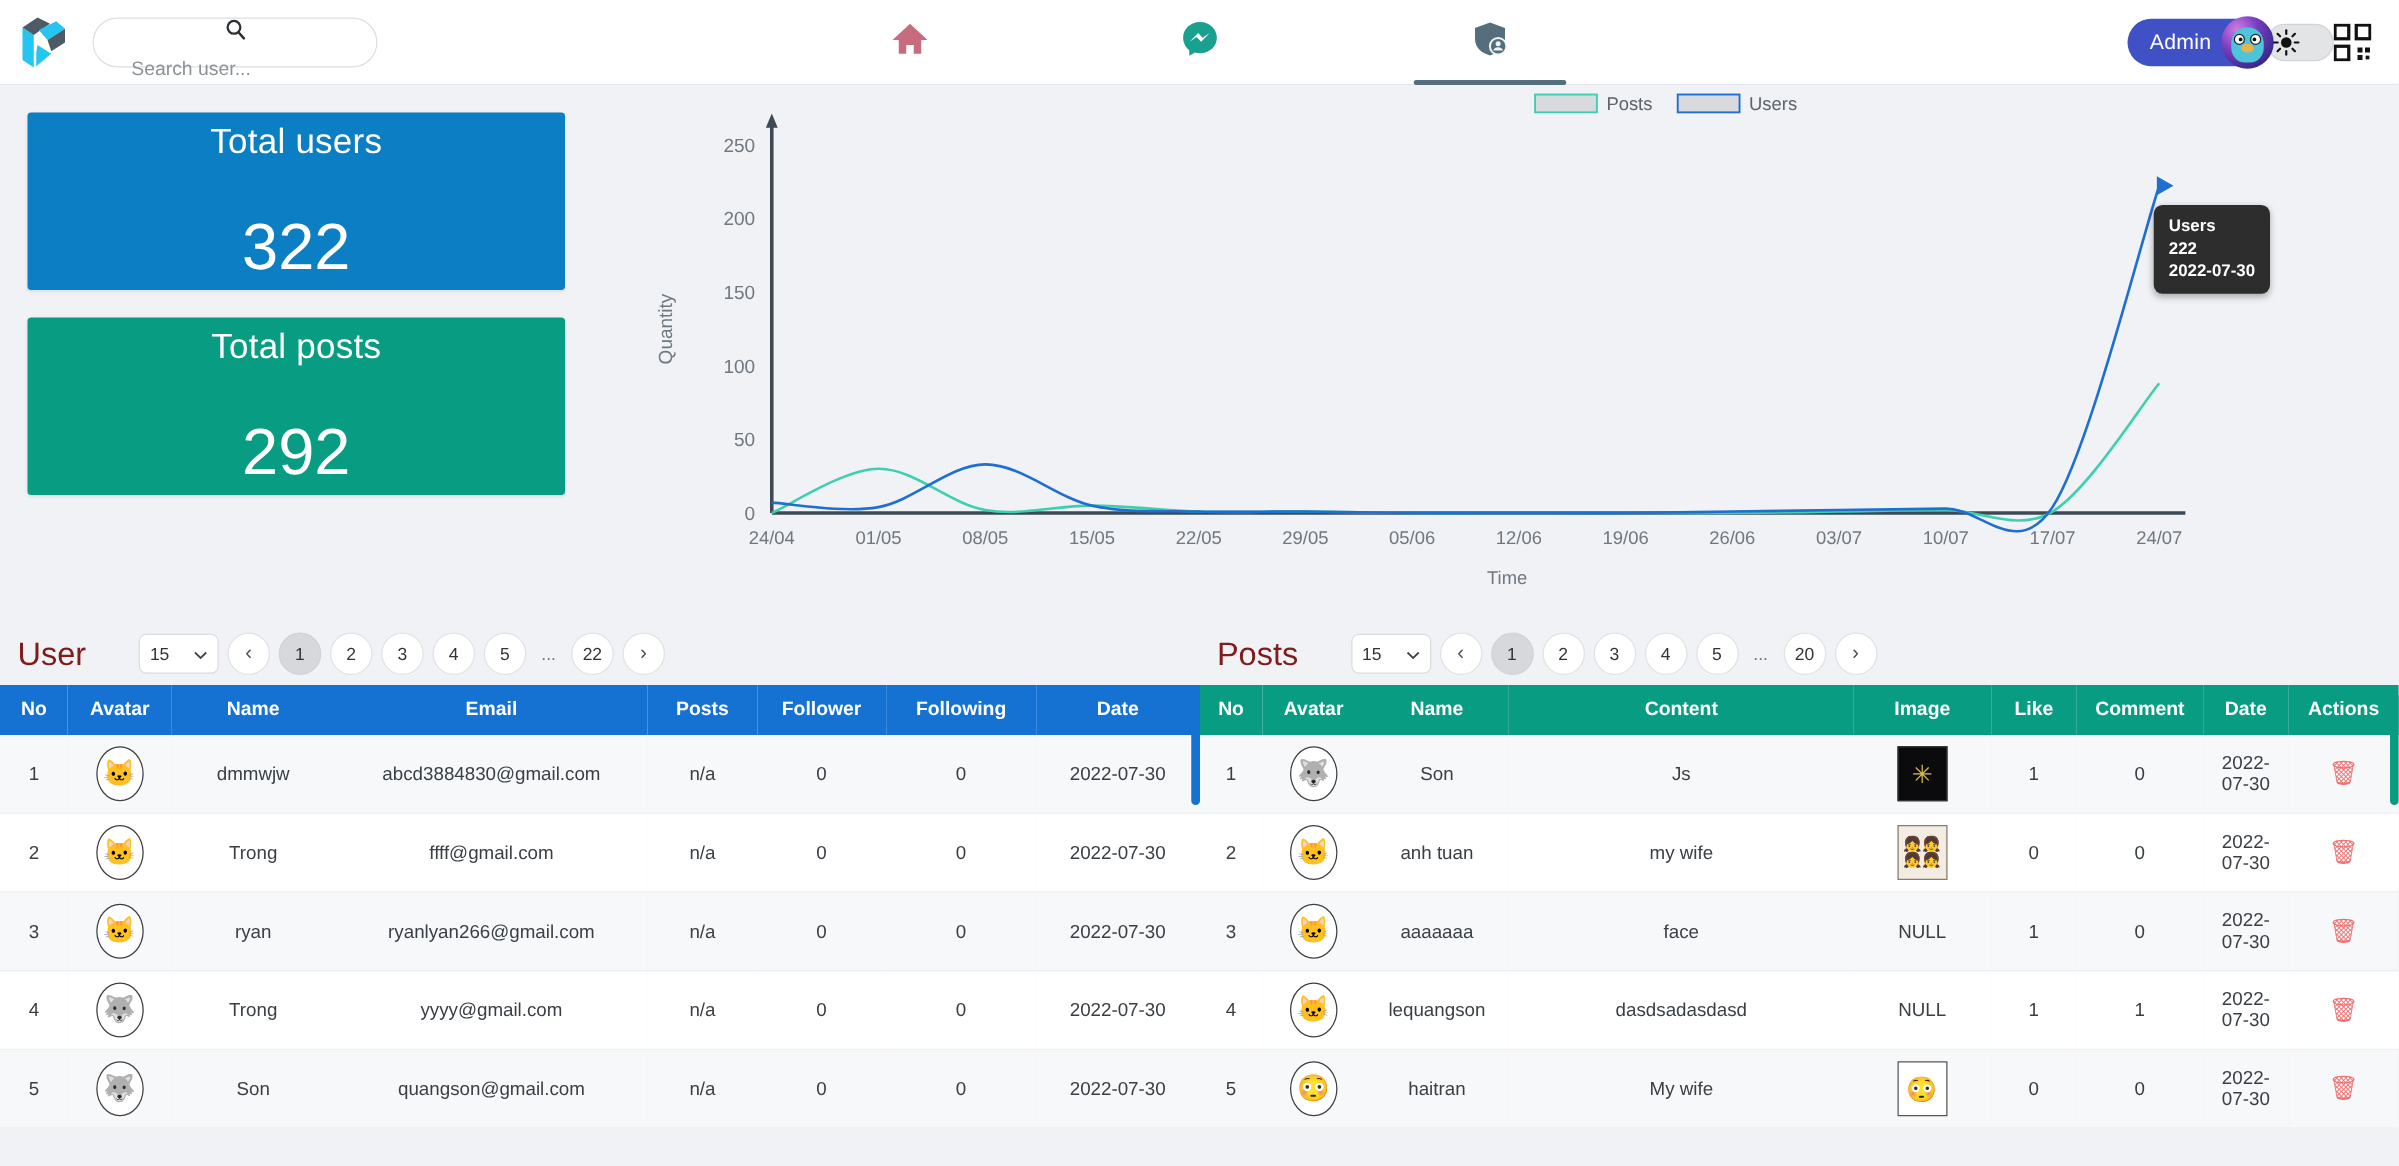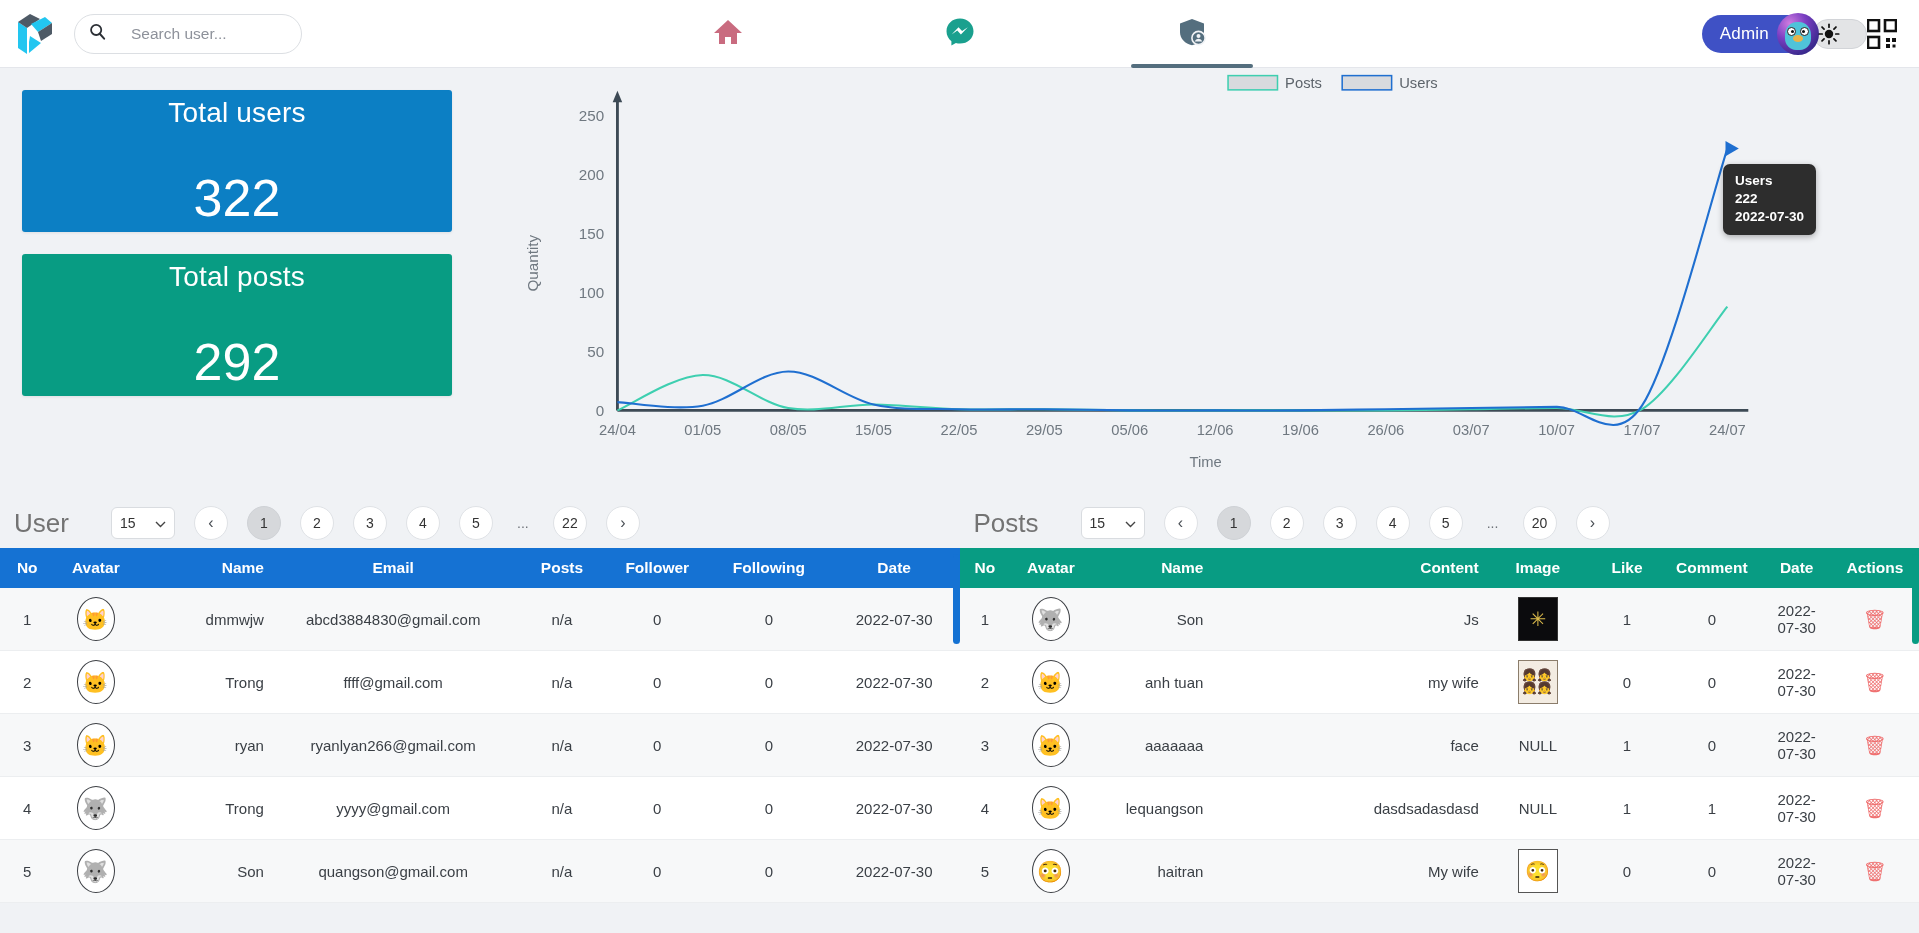--- a/index.html
+++ b/index.html
@@ -17,22 +17,23 @@
   .header {
     height: 68px; background: #ffffff;
     display: flex; align-items: center;
     border-bottom: 1px solid #e4e6eb;
     position: relative;
   }
   .hdr-left { display:flex; align-items:center; padding-left: 14px; gap: 18px; width: 520px;}
   .logo { width: 42px; height: 44px; position: relative; flex: none; }
   .search-box {
     width: 228px; height: 40px; border: 1px solid #dcdfe3; border-radius: 22px;
-    display: flex; align-items: center; gap: 23px; padding: 0 14px;
+    display: flex; align-items: center; gap: 9px; padding: 0 14px;
     background: #fff;
+    flex-direction: column;
   }
   .search-input {
     border: none; outline: none; background: transparent;
     font-family: "Liberation Sans", sans-serif; font-size: 15.5px;
     color: #8a8f98; width: 170px;
   }
   .search-input::placeholder { color: #8d919a; }
 
   .hdr-nav {
     position: absolute; left: 50%; transform: translateX(-50%);
@@ -97,22 +98,22 @@
 
   .chart-wrap { flex: 1; position: relative; }
 
   
   .panels { display: flex; gap: 0; height: 435px; }
   .panel { width: 50%; position: relative; }
   .panel-head {
     display:flex; align-items:center; height: 50px;
     padding: 0 14px 0 14px;
   }
-  .panel-title { font-size: 26px; color: #737373; font-weight: 400; }
-  .pager { display:flex; align-items:center; gap: 19px; margin-left: 42px; }
+  .panel-title { font-size: 26px; color: #7f1d1d; font-weight: 400; }
+  .pager { display:flex; align-items:center; gap: 7px; margin-left: 42px; }
   .page-size {
     width: 64px; height: 32px; border: 1px solid #d9dce0; border-radius: 6px;
     background: #fff; display:flex; align-items:center; justify-content:space-between;
     padding: 0 8px; font-size: 14px; color:#333; cursor:pointer;
   }
   .pg {
     width: 34px; height: 34px; border-radius: 50%; border: 1px solid #dfe2e6;
     background: #fff; display:flex; align-items:center; justify-content:center;
     font-size: 14px; color:#333; cursor: pointer; user-select:none;
   }
@@ -156,21 +157,21 @@
   .scroll-rail .thumbbar { width: 7px; border-radius: 4px; }
 
   .u-col-no{width:50px;} .u-col-av{width:76px;} .u-col-name{width:120px;}
   .u-col-email{width:230px;} .u-col-posts{width:80px;} .u-col-fol{width:95px;}
   .u-col-fing{width:110px;} .u-col-date{width:120px;}
 
   .p-col-no{width:46px;} .p-col-av{width:74px;} .p-col-name{width:105px;}
   .p-col-content{width:250px;} .p-col-img{width:100px;} .p-col-like{width:62px;}
   .p-col-cmt{width:92px;} .p-col-date{width:62px;} .p-col-act{width:80px;}
 
-  .left-align { text-align: right; }
+  .left-align { text-align: center; }
   .tooltip {
     position: absolute; background: #2d2d2d; color:#fff; border-radius: 7px;
     padding: 8px 12px; font-size: 13.5px; font-weight: bold; line-height: 1.35;
     box-shadow: 0 2px 6px rgba(0,0,0,.3);
   }
 </style>
 </head>
 <body>
 
 <div class="header">

